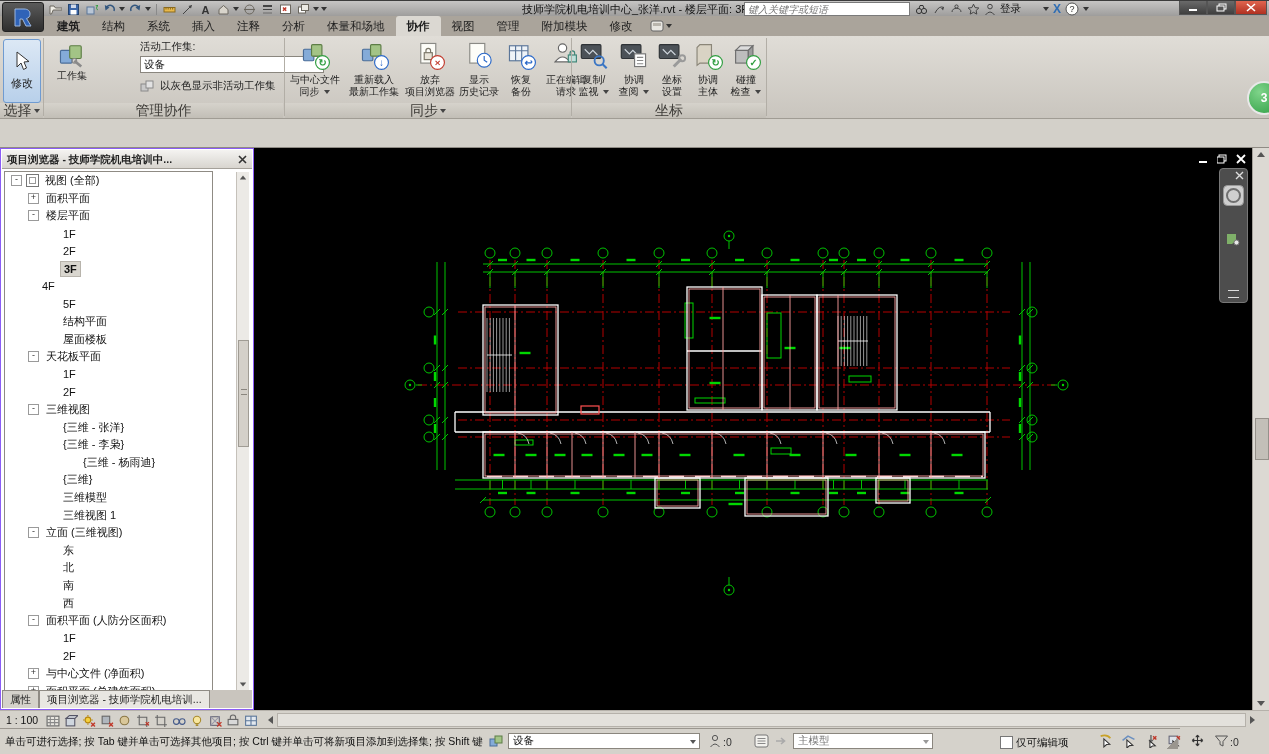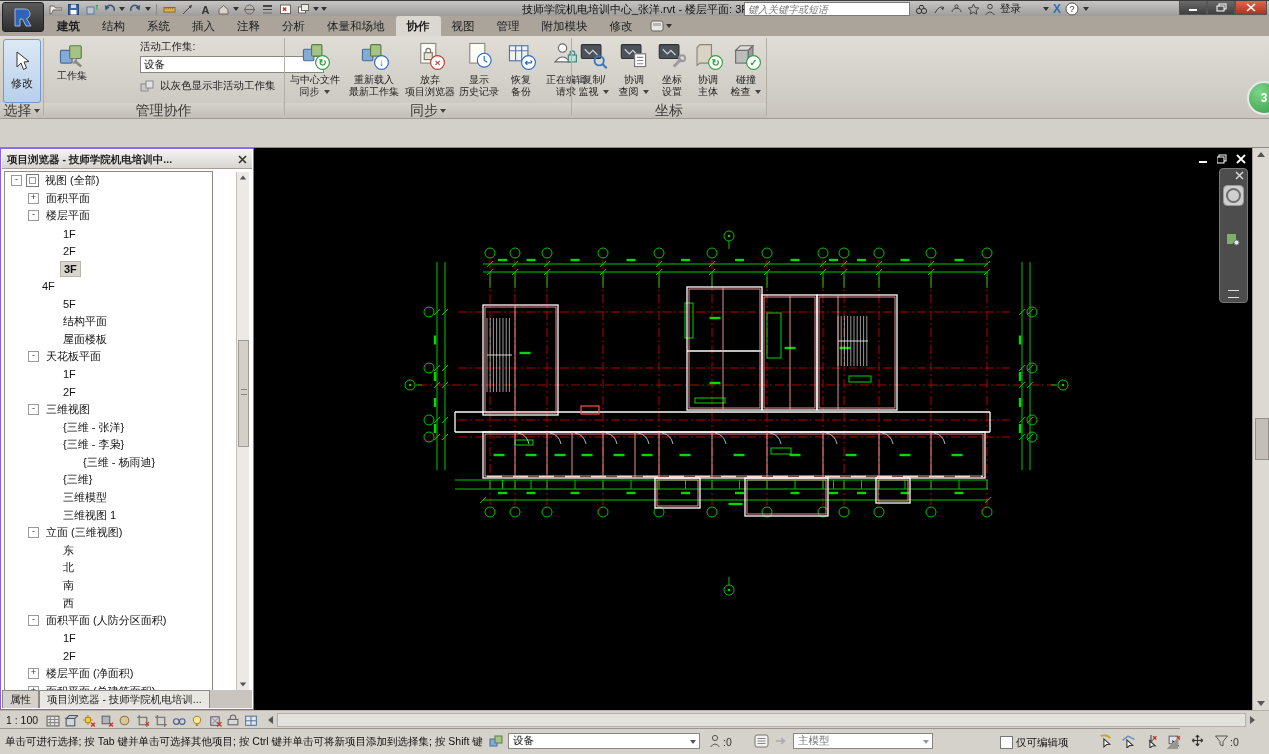--- a/index.html
+++ b/index.html
@@ -910,21 +910,21 @@
         <div class="trow" style="padding-left: 40px;">
           <span style="width: 15px; flex: 0 0 auto;"></span>
           <span class="tlabel">1F</span>
         </div>
         <div class="trow" style="padding-left: 40px;">
           <span style="width: 15px; flex: 0 0 auto;"></span>
           <span class="tlabel">2F</span>
         </div>
         <div class="trow" style="padding-left: 23px;">
           <span class="expbox">+</span>
-          <span class="tlabel">楼层平面 (净面积)</span>
+          <span class="tlabel">与中心文件 (净面积)</span>
         </div>
         <div class="trow" style="padding-left: 23px;">
           <span class="expbox">+</span>
           <span class="tlabel">面积平面 (总建筑面积)</span>
         </div>
       </div>
     <div class="bscroll">
       <div class="tri-up" style="margin:3px auto 0;transform:scale(.8);"></div>
       <div class="bthumb">
         <div style="margin:48px auto 0;width:6px;height:4px;border-top:1px solid #8a867e;border-bottom:1px solid #8a867e;"></div>

